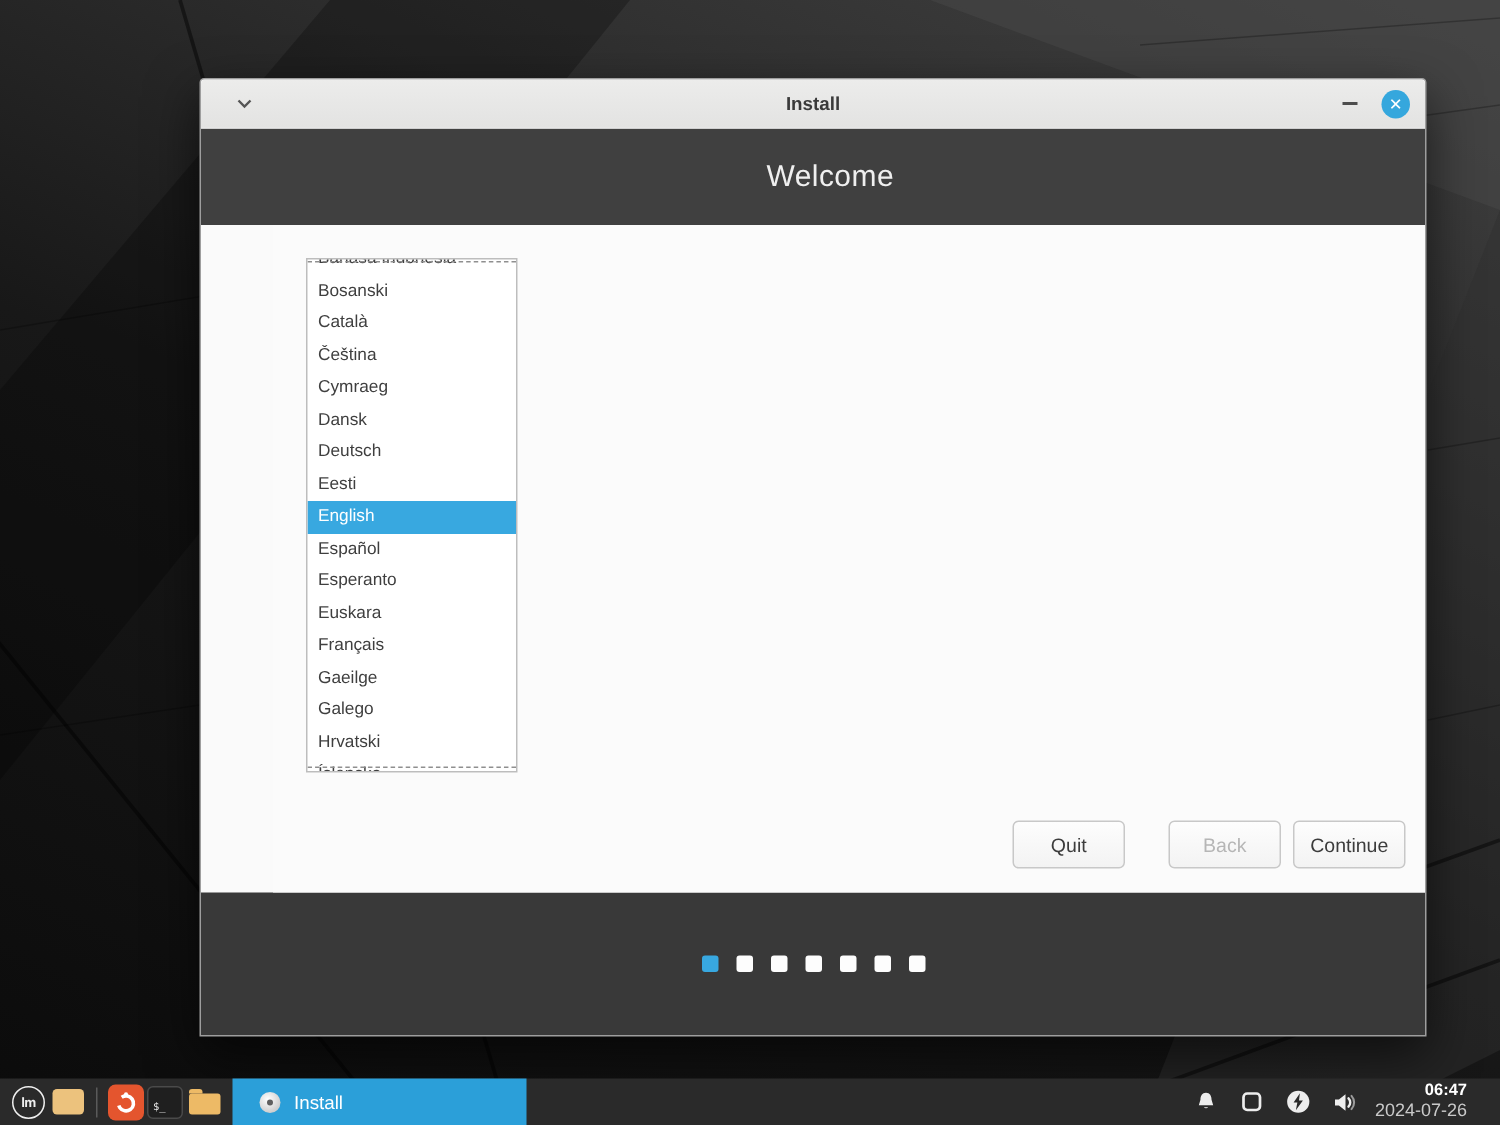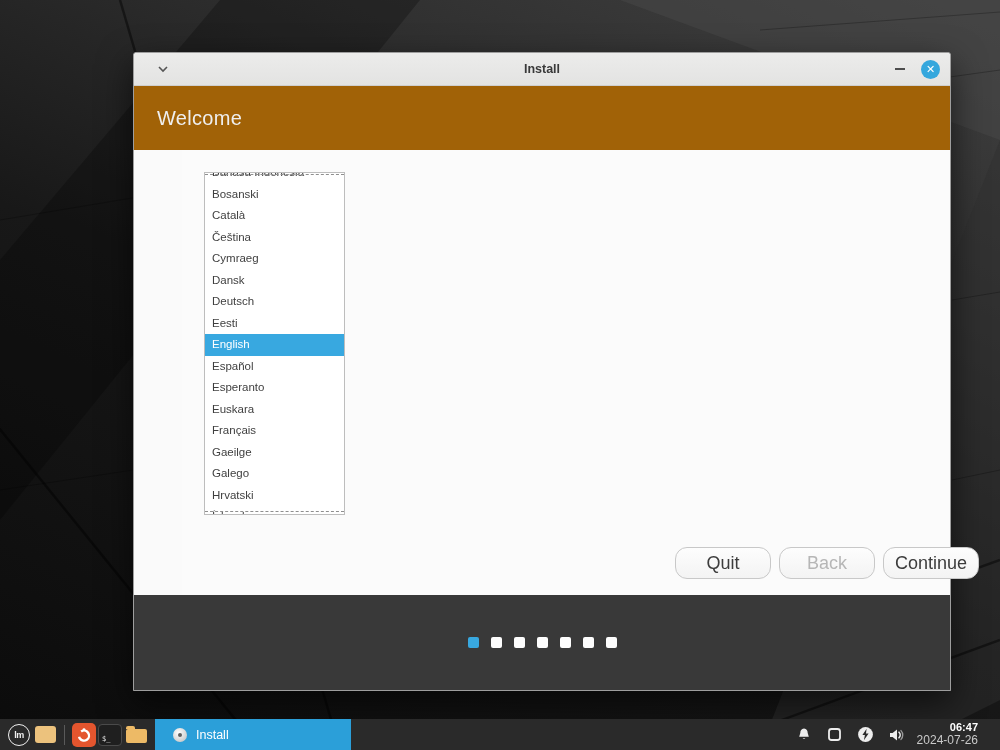--- a/index.html
+++ b/index.html
@@ -28,42 +28,42 @@
       box-shadow:0 12px 34px rgba(0,0,0,.6);box-sizing:border-box;display:flex;flex-direction:column;}
   .titlebar{height:32px;flex:0 0 32px;background:linear-gradient(#ececeb,#e3e3e2);
       border-bottom:1px solid #cfcfcf;border-radius:3px 3px 0 0;
       display:flex;align-items:center;padding:0 10px;position:relative;}
   .titlebar .chev{width:22px;height:22px;display:flex;align-items:center;justify-content:center;cursor:pointer;margin-left:8px;}
   .titlebar .title{position:absolute;left:0;right:0;text-align:center;font-size:12.5px;font-weight:700;color:#3a3a3a;pointer-events:none;}
   .titlebar .controls{margin-left:auto;display:flex;align-items:center;gap:16px;z-index:2;}
   .btn-min{width:10px;height:2px;background:#4d4d4d;cursor:pointer;}
   .btn-close{width:19px;height:19px;border-radius:50%;background:#35a7dd;color:#fff;font-size:11px;
       display:flex;align-items:center;justify-content:center;cursor:pointer;font-weight:700;}
-  .wheader{height:64px;flex:0 0 64px;background:#a16207;display:flex;align-items:center;}
+  .wheader{height:64px;flex:0 0 64px;background:#404040;display:flex;align-items:center;justify-content:center;}
   .wheader .h1{color:#efefef;font-size:20px;font-weight:400;letter-spacing:.3px;margin-left:23px;}
 
   .content{position:relative;flex:1;background:#fbfbfb;margin-left:48px;}
 
   .lang-list{position:absolute;left:22px;top:22px;width:141px;height:343px;background:#ffffff;
       border:1px solid #bdbdbd;overflow:hidden;box-sizing:border-box;}
   .lang-rows{margin-top:-11px;}
   .lang-row{height:21.5px;line-height:21.5px;padding-left:7px;font-size:11.5px;color:#3f3f3f;
       white-space:nowrap;cursor:pointer;}
   .lang-row.selected{background:var(--accent);color:#ffffff;}
   .scroll-dash-top,.scroll-dash-bottom{position:absolute;left:0;right:0;border-top:1px dashed #8f8f8f;pointer-events:none;}
   .scroll-dash-top{top:1px;} .scroll-dash-bottom{bottom:2px;}
 
   .release{position:absolute;left:192px;top:40px;font-size:12.5px;color:#434343;}
   .release a{color:var(--link);text-decoration:underline;cursor:pointer;}
 
-  .action-btn{position:absolute;top:397px;width:96px;height:32px;box-sizing:border-box;
-      background:linear-gradient(#fdfdfd,#f3f3f3);border:1px solid #c8c8c8;border-radius:12px;
-      font-size:18px;color:#3c3c3c;font-family:inherit;cursor:pointer;}
+  .action-btn{position:absolute;top:397px;width:75px;height:32px;box-sizing:border-box;
+      background:linear-gradient(#fdfdfd,#f3f3f3);border:1px solid #c8c8c8;border-radius:4px;
+      font-size:13px;color:#3c3c3c;font-family:inherit;cursor:pointer;}
   .action-btn.disabled{color:#b6b6b6;cursor:default;}
-  #btn-quit{left:493px;} #btn-back{left:597px;} #btn-continue{left:701px;}
+  #btn-quit{left:493px;} #btn-back{left:597px;} #btn-continue{left:680px;}
 
   .wfooter{height:95px;flex:0 0 95px;background:#393939;display:flex;align-items:center;justify-content:center;}
   .dots{display:flex;gap:12px;}
   .dot{width:11px;height:11px;border-radius:2px;background:#fdfdfd;}
   .dot.active{background:var(--accent);}
 
   
   .taskbar{position:absolute;left:0;right:0;bottom:0;height:31px;background:#2a2a2a;
       display:flex;align-items:center;padding:0 6px;box-sizing:border-box;justify-content:center;}
   .tb-icon{width:26px;height:26px;display:flex;align-items:center;justify-content:center;cursor:pointer;flex:0 0 auto;}

